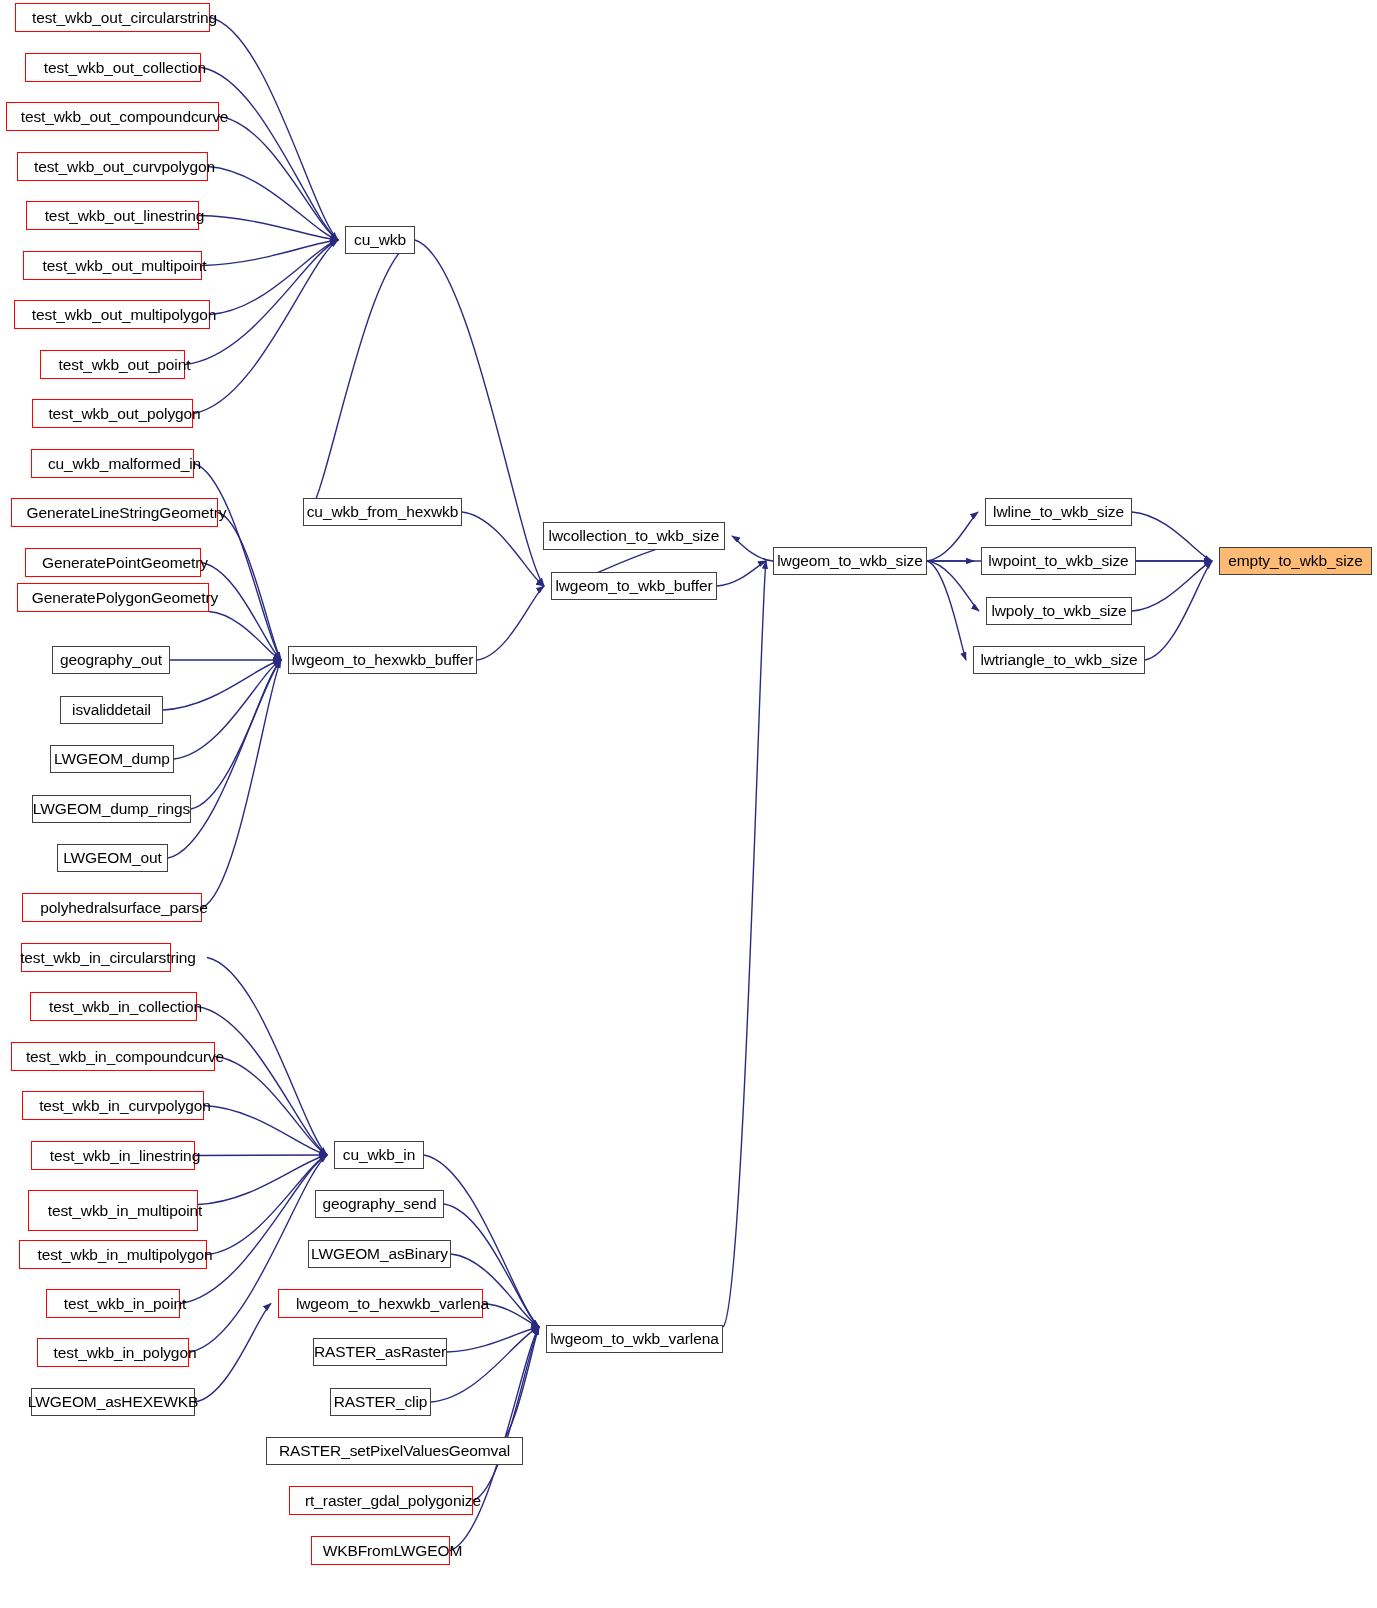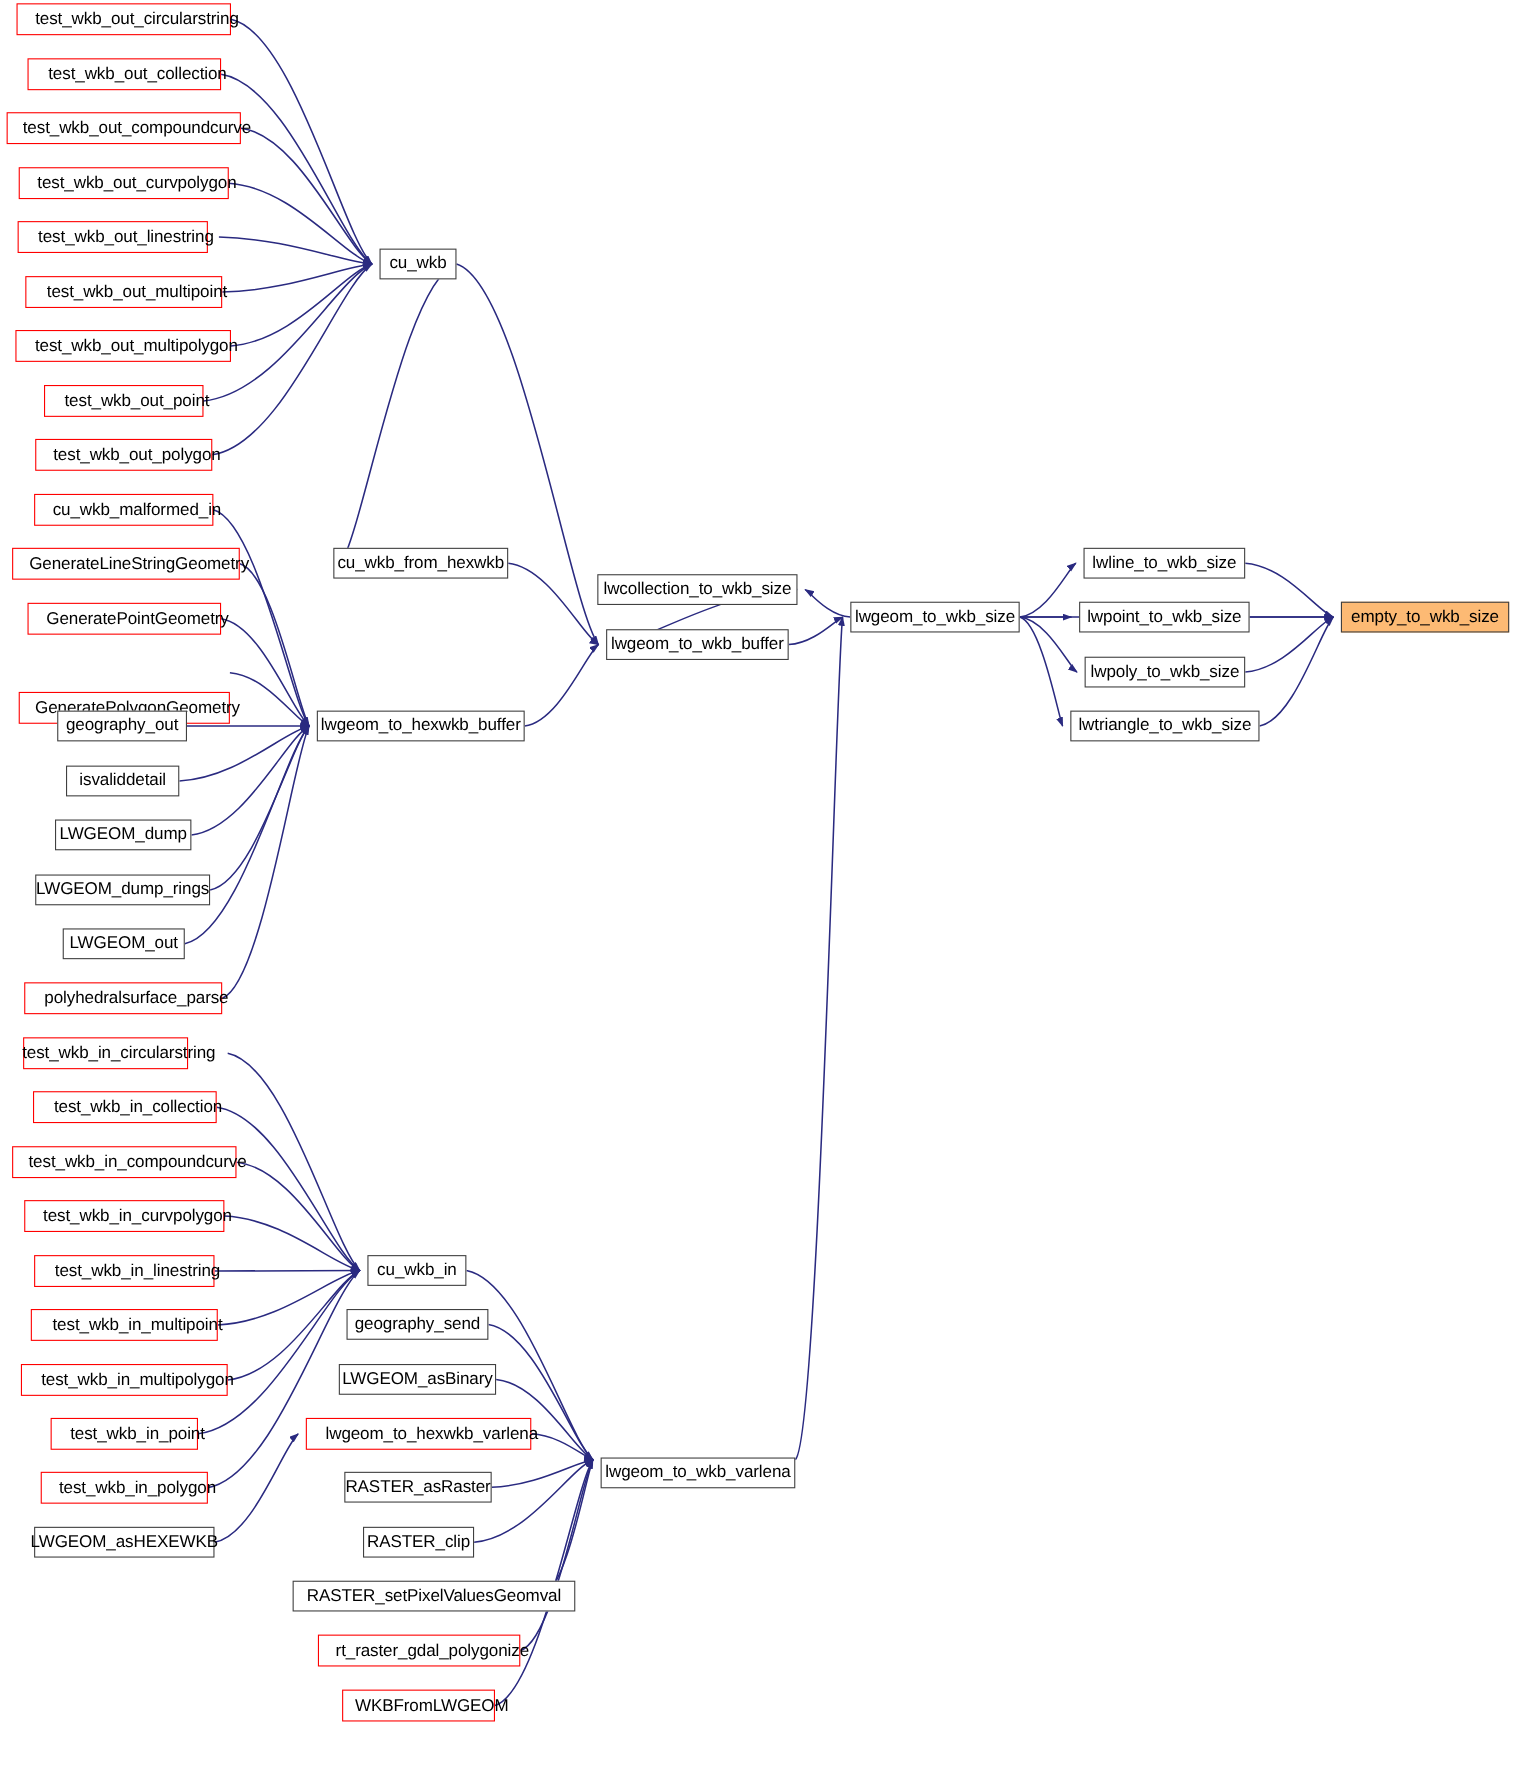--- a/index.html
+++ b/index.html
@@ -101,21 +101,21 @@
       </div>
       <div class="node red" style="left: 25px; top: 53px; width: 176px; height: 29px;">
         <span class="lbl">test_wkb_out_collection</span>
       </div>
       <div class="node red" style="left: 6px; top: 102px; width: 213px; height: 29px;">
         <span class="lbl">test_wkb_out_compoundcurve</span>
       </div>
       <div class="node red" style="left: 17px; top: 152px; width: 191px; height: 29px;">
         <span class="lbl">test_wkb_out_curvpolygon</span>
       </div>
-      <div class="node red" style="left: 16px; top: 201px; width: 173px; height: 29px;">
+      <div class="node red" style="left: 26px; top: 201px; width: 173px; height: 29px;">
         <span class="lbl">test_wkb_out_linestring</span>
       </div>
       <div class="node red" style="left: 23px; top: 251px; width: 179px; height: 29px;">
         <span class="lbl">test_wkb_out_multipoint</span>
       </div>
       <div class="node red" style="left: 14px; top: 300px; width: 196px; height: 29px;">
         <span class="lbl">test_wkb_out_multipolygon</span>
       </div>
       <div class="node red" style="left: 40px; top: 350px; width: 145px; height: 29px;">
         <span class="lbl">test_wkb_out_point</span>
@@ -125,21 +125,21 @@
       </div>
       <div class="node red" style="left: 31px; top: 449px; width: 163px; height: 29px;">
         <span class="lbl">cu_wkb_malformed_in</span>
       </div>
       <div class="node red" style="left: 11px; top: 498px; width: 207px; height: 29px;">
         <span class="lbl">GenerateLineStringGeometry</span>
       </div>
       <div class="node red" style="left: 25px; top: 548px; width: 176px; height: 29px;">
         <span class="lbl">GeneratePointGeometry</span>
       </div>
-      <div class="node red" style="left: 17px; top: 629px; width: 192px; height: 29px;">
+      <div class="node red" style="left: 17px; top: 583px; width: 192px; height: 29px;">
         <span class="lbl">GeneratePolygonGeometry</span>
       </div>
       <div class="node black" style="left: 52px; top: 646px; width: 118px; height: 28px;">
         <span class="lbl">geography_out</span>
       </div>
       <div class="node black" style="left: 60px; top: 696px; width: 103px; height: 28px;">
         <span class="lbl">isvaliddetail</span>
       </div>
       <div class="node black" style="left: 50px; top: 745px; width: 124px; height: 28px;">
         <span class="lbl">LWGEOM_dump</span>
@@ -161,21 +161,21 @@
       </div>
       <div class="node red" style="left: 11px; top: 1042px; width: 204px; height: 29px;">
         <span class="lbl">test_wkb_in_compoundcurve</span>
       </div>
       <div class="node red" style="left: 22px; top: 1091px; width: 182px; height: 29px;">
         <span class="lbl">test_wkb_in_curvpolygon</span>
       </div>
       <div class="node red" style="left: 31px; top: 1141px; width: 164px; height: 29px;">
         <span class="lbl">test_wkb_in_linestring</span>
       </div>
-      <div class="node red" style="left: 28px; top: 1190px; width: 170px; height: 29px;">
+      <div class="node red" style="left: 28px; top: 1190px; width: 170px; height: 41px;">
         <span class="lbl">test_wkb_in_multipoint</span>
       </div>
       <div class="node red" style="left: 19px; top: 1240px; width: 188px; height: 29px;">
         <span class="lbl">test_wkb_in_multipolygon</span>
       </div>
       <div class="node red" style="left: 46px; top: 1289px; width: 134px; height: 29px;">
         <span class="lbl">test_wkb_in_point</span>
       </div>
       <div class="node red" style="left: 37px; top: 1338px; width: 152px; height: 29px;">
         <span class="lbl">test_wkb_in_polygon</span>

